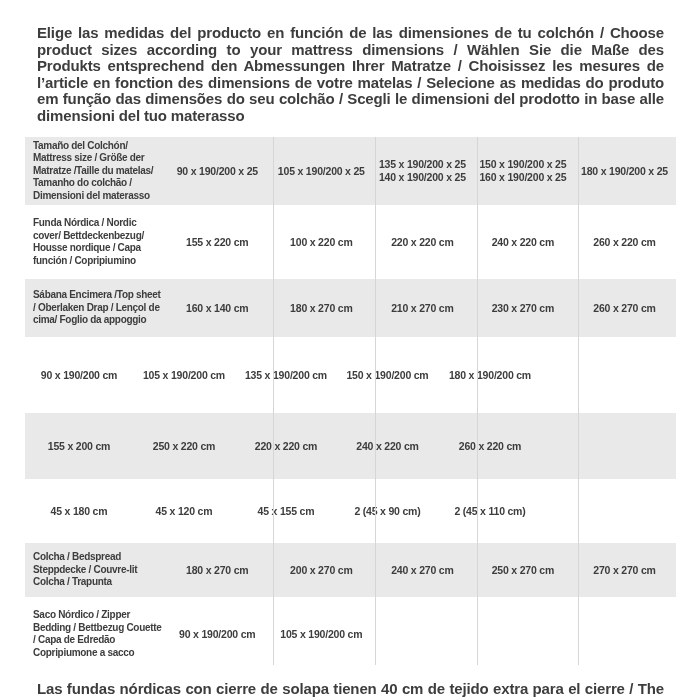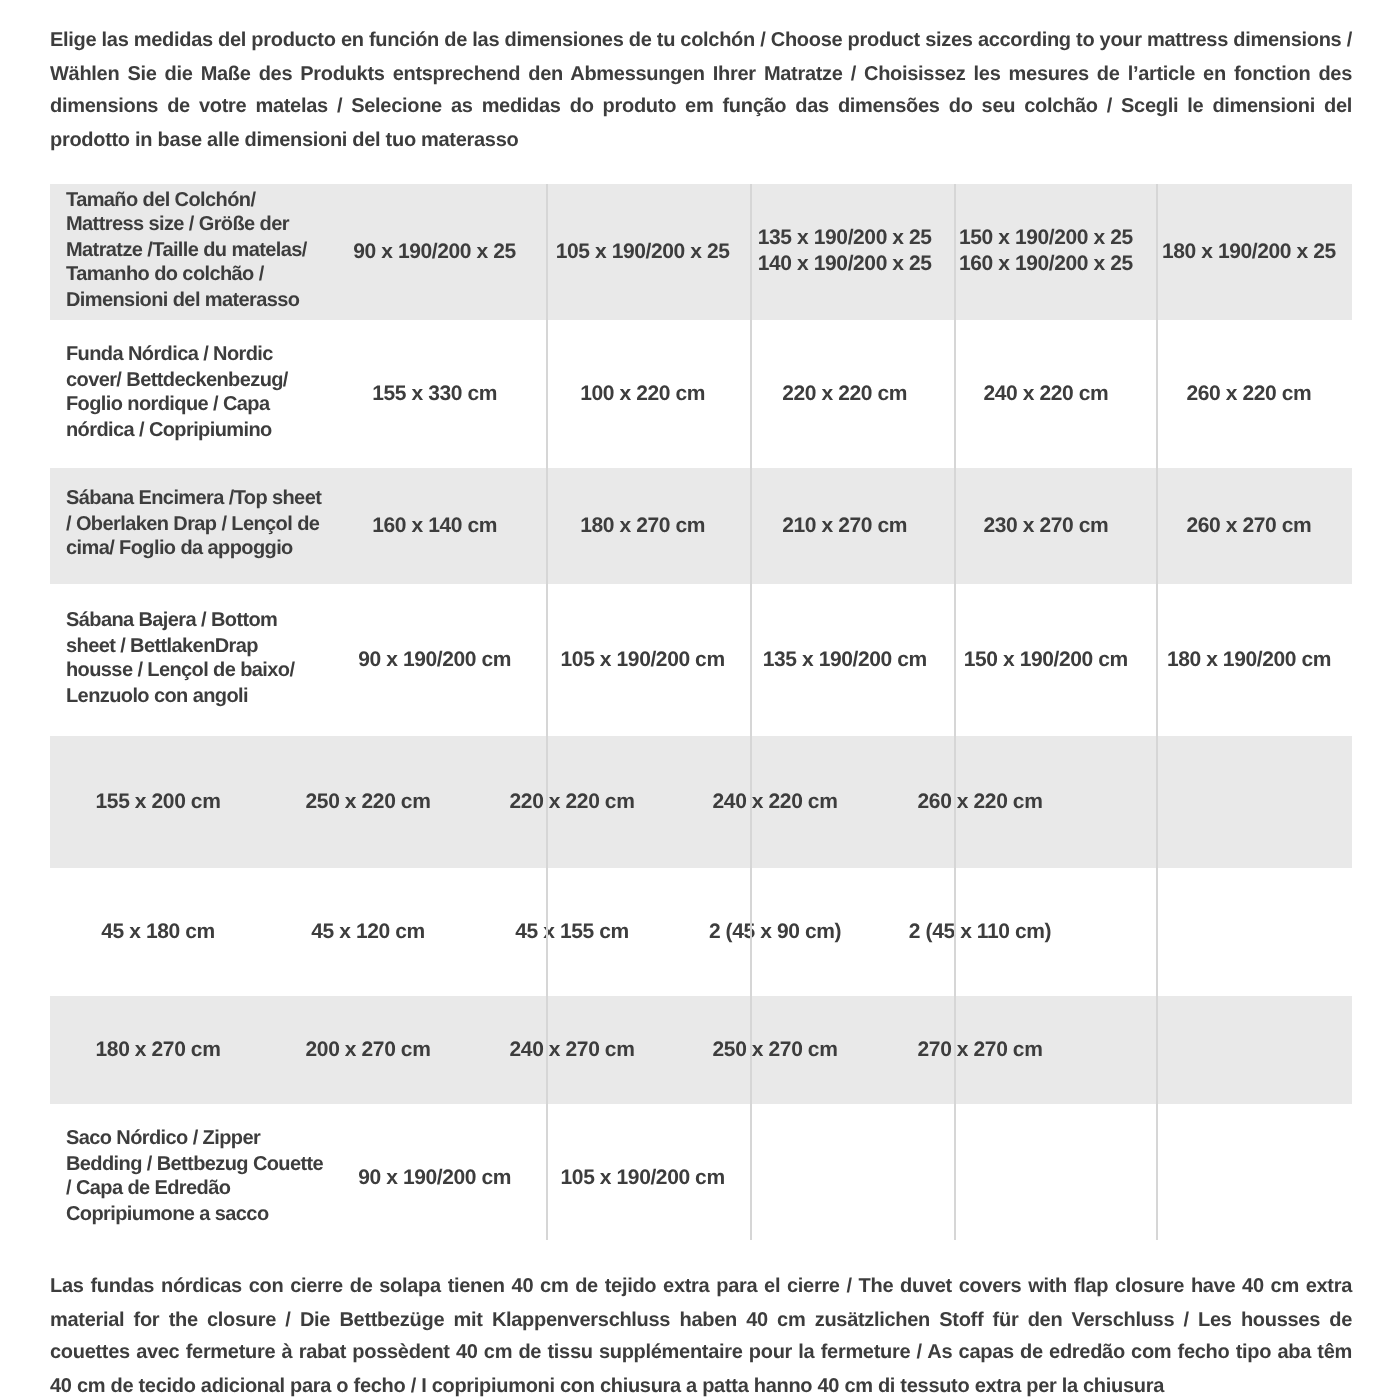--- a/index.html
+++ b/index.html
@@ -3,22 +3,22 @@
 <meta charset="utf-8">
 <style>
   html,body{margin:0;padding:0;}
   body{
     width:700px;height:700px;overflow:hidden;background:#ffffff;
     font-family:"Liberation Sans", sans-serif;
     color:#3d3d3d;font-weight:700;
   }
   .sheet{padding:13px 24px 0 25px;}
   .para{
-    font-size:10px;line-height:16.5px;text-align:justify;
-    letter-spacing:-0.15px;margin:0;
+    font-size:15px;line-height:16.5px;text-align:justify;
+    letter-spacing:-0.15px;margin:12px;
   }
   .table-wrap{position:relative;margin-top:13px;}
   .rows .row{display:flex;align-items:center;margin-bottom:6px;}
   .rows .row:last-child{margin-bottom:16px;align-items:center;}
   .row.shaded{background:#e9e9e9;}
   .cell{box-sizing:border-box;}
   .label{
     width:140px;padding-left:8px;padding-right:2px;
     font-size:10px;line-height:12.5px;letter-spacing:-0.3px;
   }
@@ -55,39 +55,38 @@
         <div class="cell val c1">90 x 190/200 x 25</div>
         <div class="cell val c2">105 x 190/200 x 25</div>
         <div class="cell val c3">135 x 190/200 x 25
 140 x 190/200 x 25</div>
         <div class="cell val c4">150 x 190/200 x 25
 160 x 190/200 x 25</div>
         <div class="cell val c5">180 x 190/200 x 25</div>
       </div>
 
       <div class="row">
-        <div class="cell label">Funda Nórdica /  Nordic cover/ Bettdeckenbezug/ Foglio nordique  / Capa nórdica / Copripiumino</div>
-        <div class="cell val c1">155 x 330 cm</div>
+        <div class="cell label">Funda Nórdica /  Nordic cover/ Bettdeckenbezug/ Housse nordique  / Capa función / Copripiumino</div>
+        <div class="cell val c1">155 x 220 cm</div>
         <div class="cell val c2">100 x 220 cm</div>
         <div class="cell val c3">220 x 220 cm</div>
         <div class="cell val c4">240 x 220 cm</div>
         <div class="cell val c5">260 x 220 cm</div>
       </div>
 
       <div class="row shaded">
         <div class="cell label">Sábana Encimera /Top sheet / Oberlaken Drap / Lençol de cima/ Foglio da appoggio</div>
         <div class="cell val c1">160 x 140 cm</div>
         <div class="cell val c2">180 x 270 cm</div>
         <div class="cell val c3">210 x 270 cm</div>
         <div class="cell val c4">230 x 270 cm</div>
         <div class="cell val c5">260 x 270 cm</div>
       </div>
 
       <div class="row">
-        <div class="cell label">Sábana Bajera / Bottom sheet / BettlakenDrap housse / Lençol de baixo/ Lenzuolo con angoli</div>
         <div class="cell val c1">90 x 190/200 cm</div>
         <div class="cell val c2">105 x 190/200 cm</div>
         <div class="cell val c3">135 x 190/200 cm</div>
         <div class="cell val c4">150 x 190/200 cm</div>
         <div class="cell val c5">180 x 190/200 cm</div>
       </div>
 
       <div class="row shaded">
         <div class="cell val c1">155 x 200 cm</div>
         <div class="cell val c2">250 x 220 cm</div>
@@ -98,20 +97,21 @@
 
       <div class="row">
         <div class="cell val c1">45 x 180 cm</div>
         <div class="cell val c2">45 x 120 cm</div>
         <div class="cell val c3">45 x 155 cm</div>
         <div class="cell val c4">2 (45 x 90 cm)</div>
         <div class="cell val c5">2 (45 x 110 cm)</div>
       </div>
 
       <div class="row shaded">
+        <div class="cell label">Colcha / Bedspread Steppdecke / Couvre-lit Colcha / Trapunta</div>
         <div class="cell val c1">180 x 270 cm</div>
         <div class="cell val c2">200 x 270 cm</div>
         <div class="cell val c3">240 x 270 cm</div>
         <div class="cell val c4">250 x 270 cm</div>
         <div class="cell val c5">270 x 270 cm</div>
       </div>
 
       <div class="row">
         <div class="cell label">Saco Nórdico / Zipper Bedding / Bettbezug Couette  / Capa de Edredão Copripiumone a sacco</div>
         <div class="cell val c1">90 x 190/200 cm</div>

